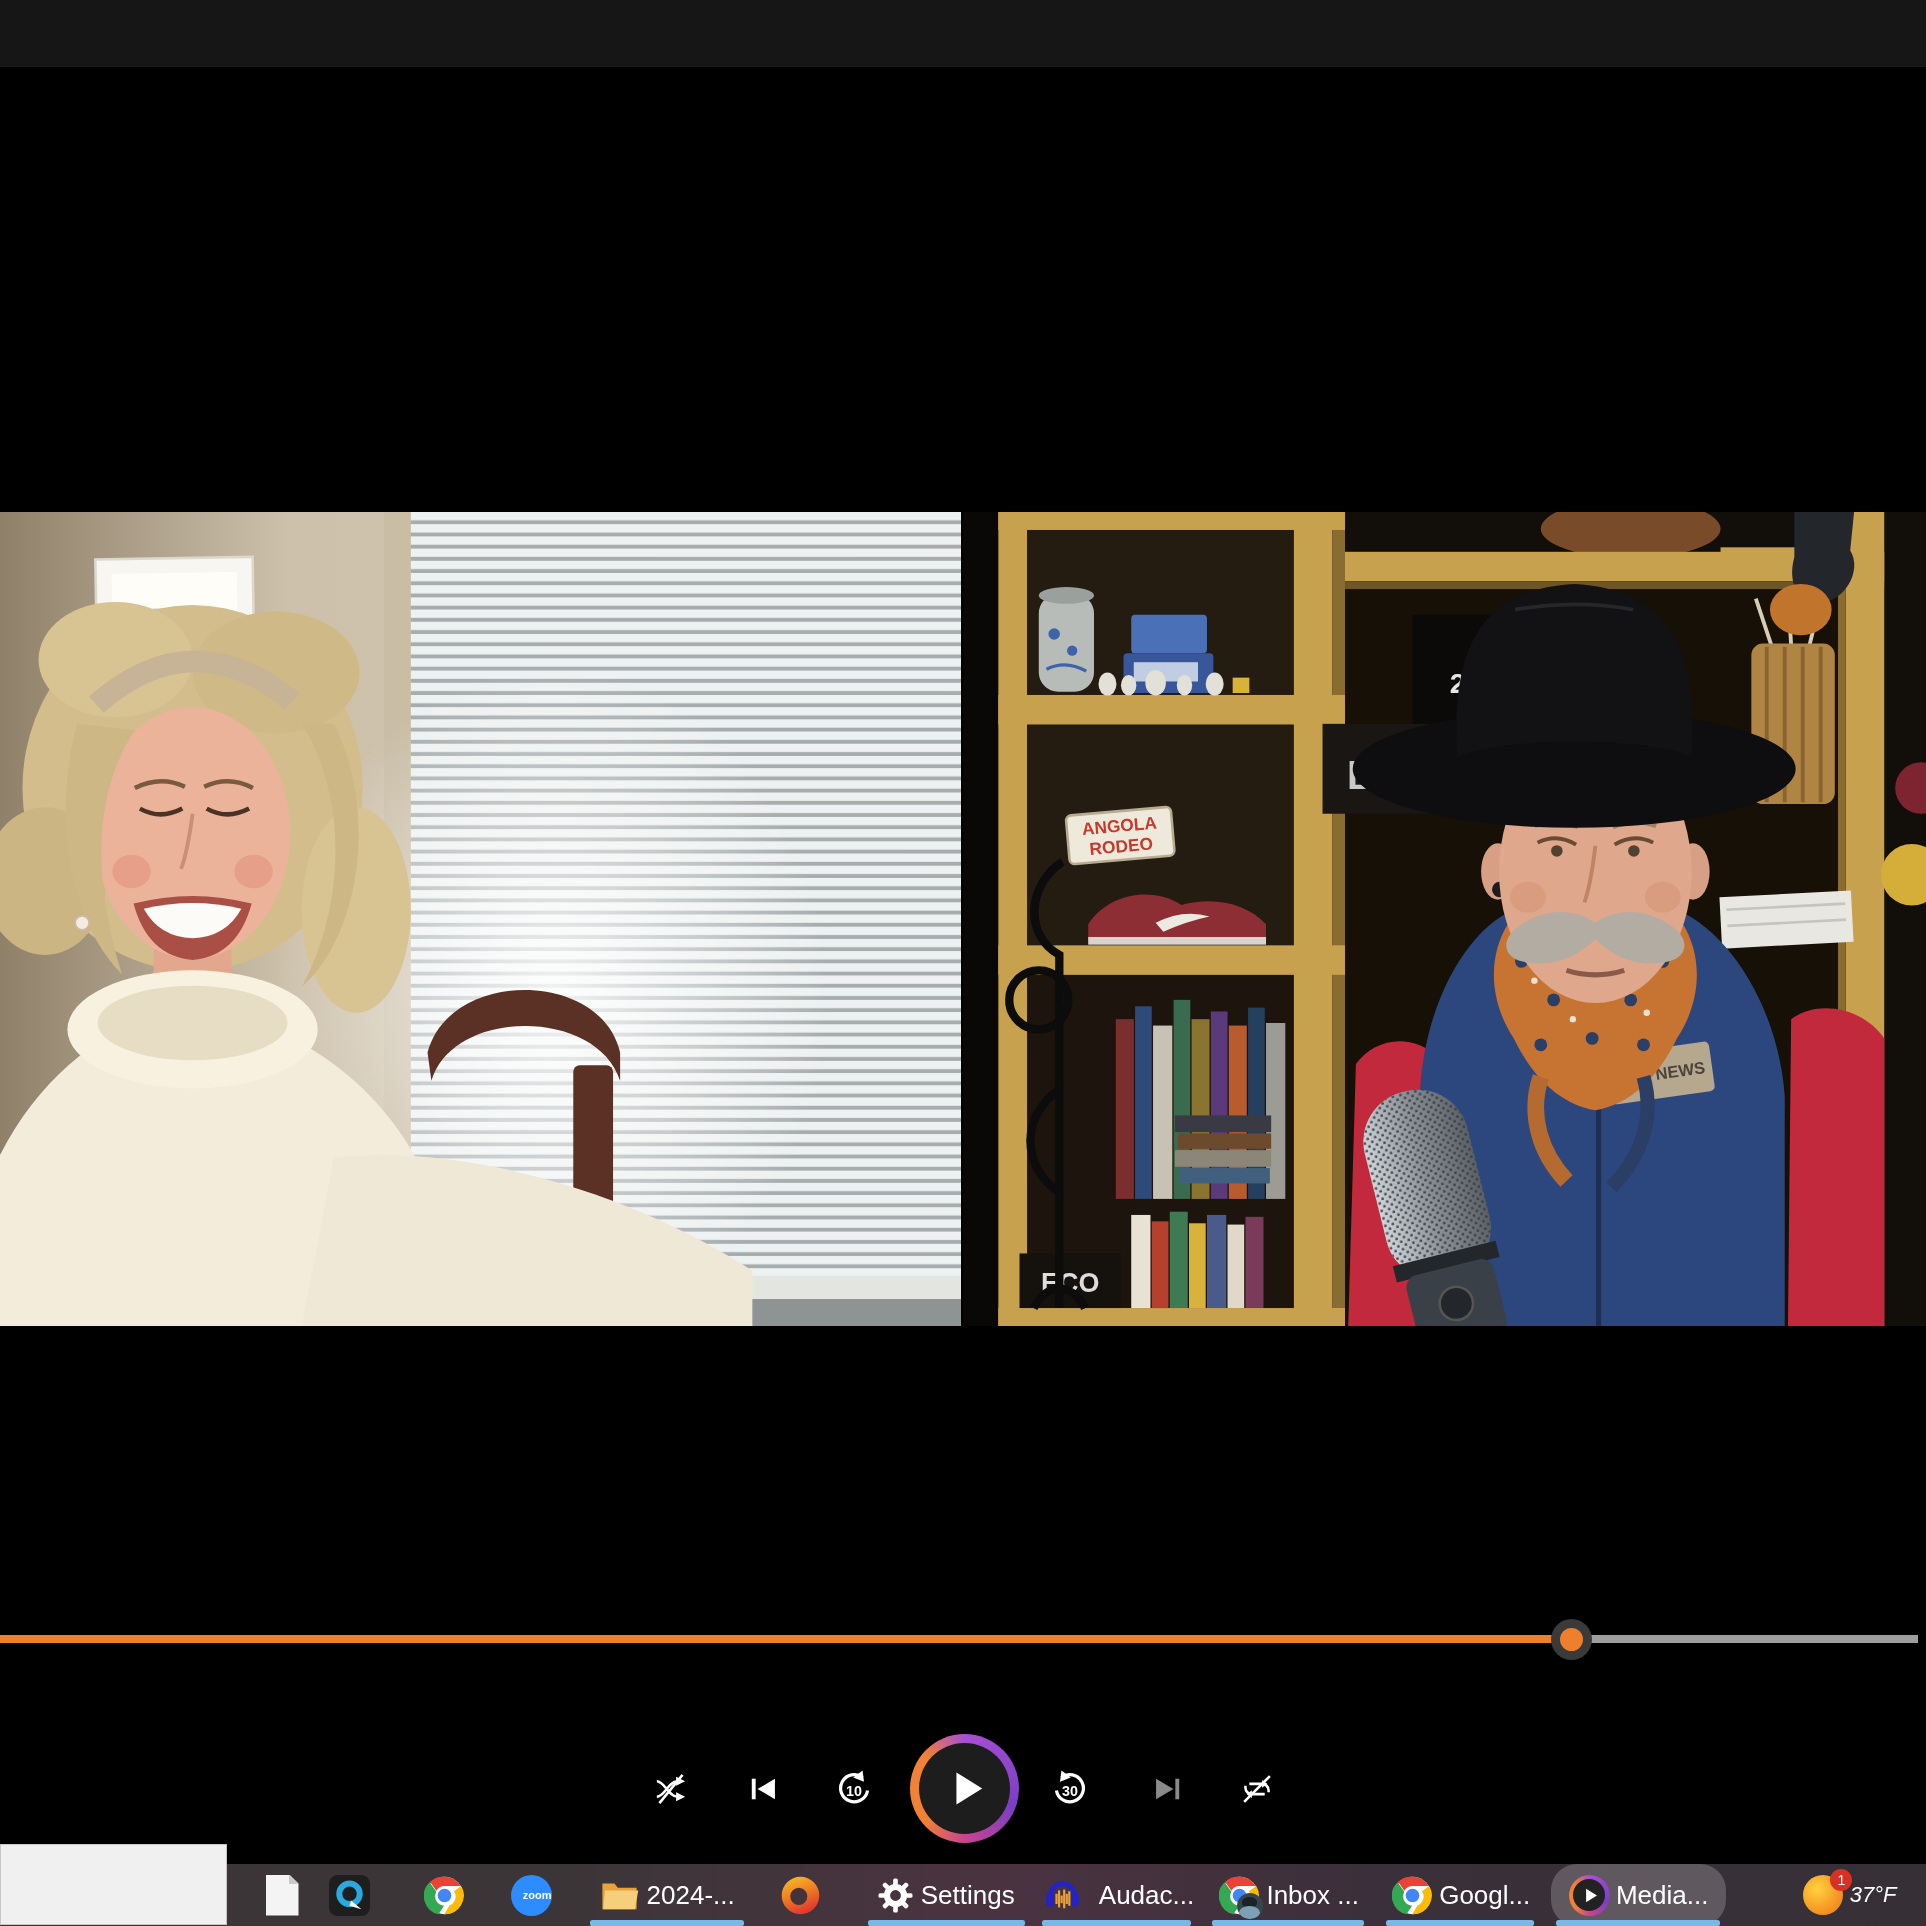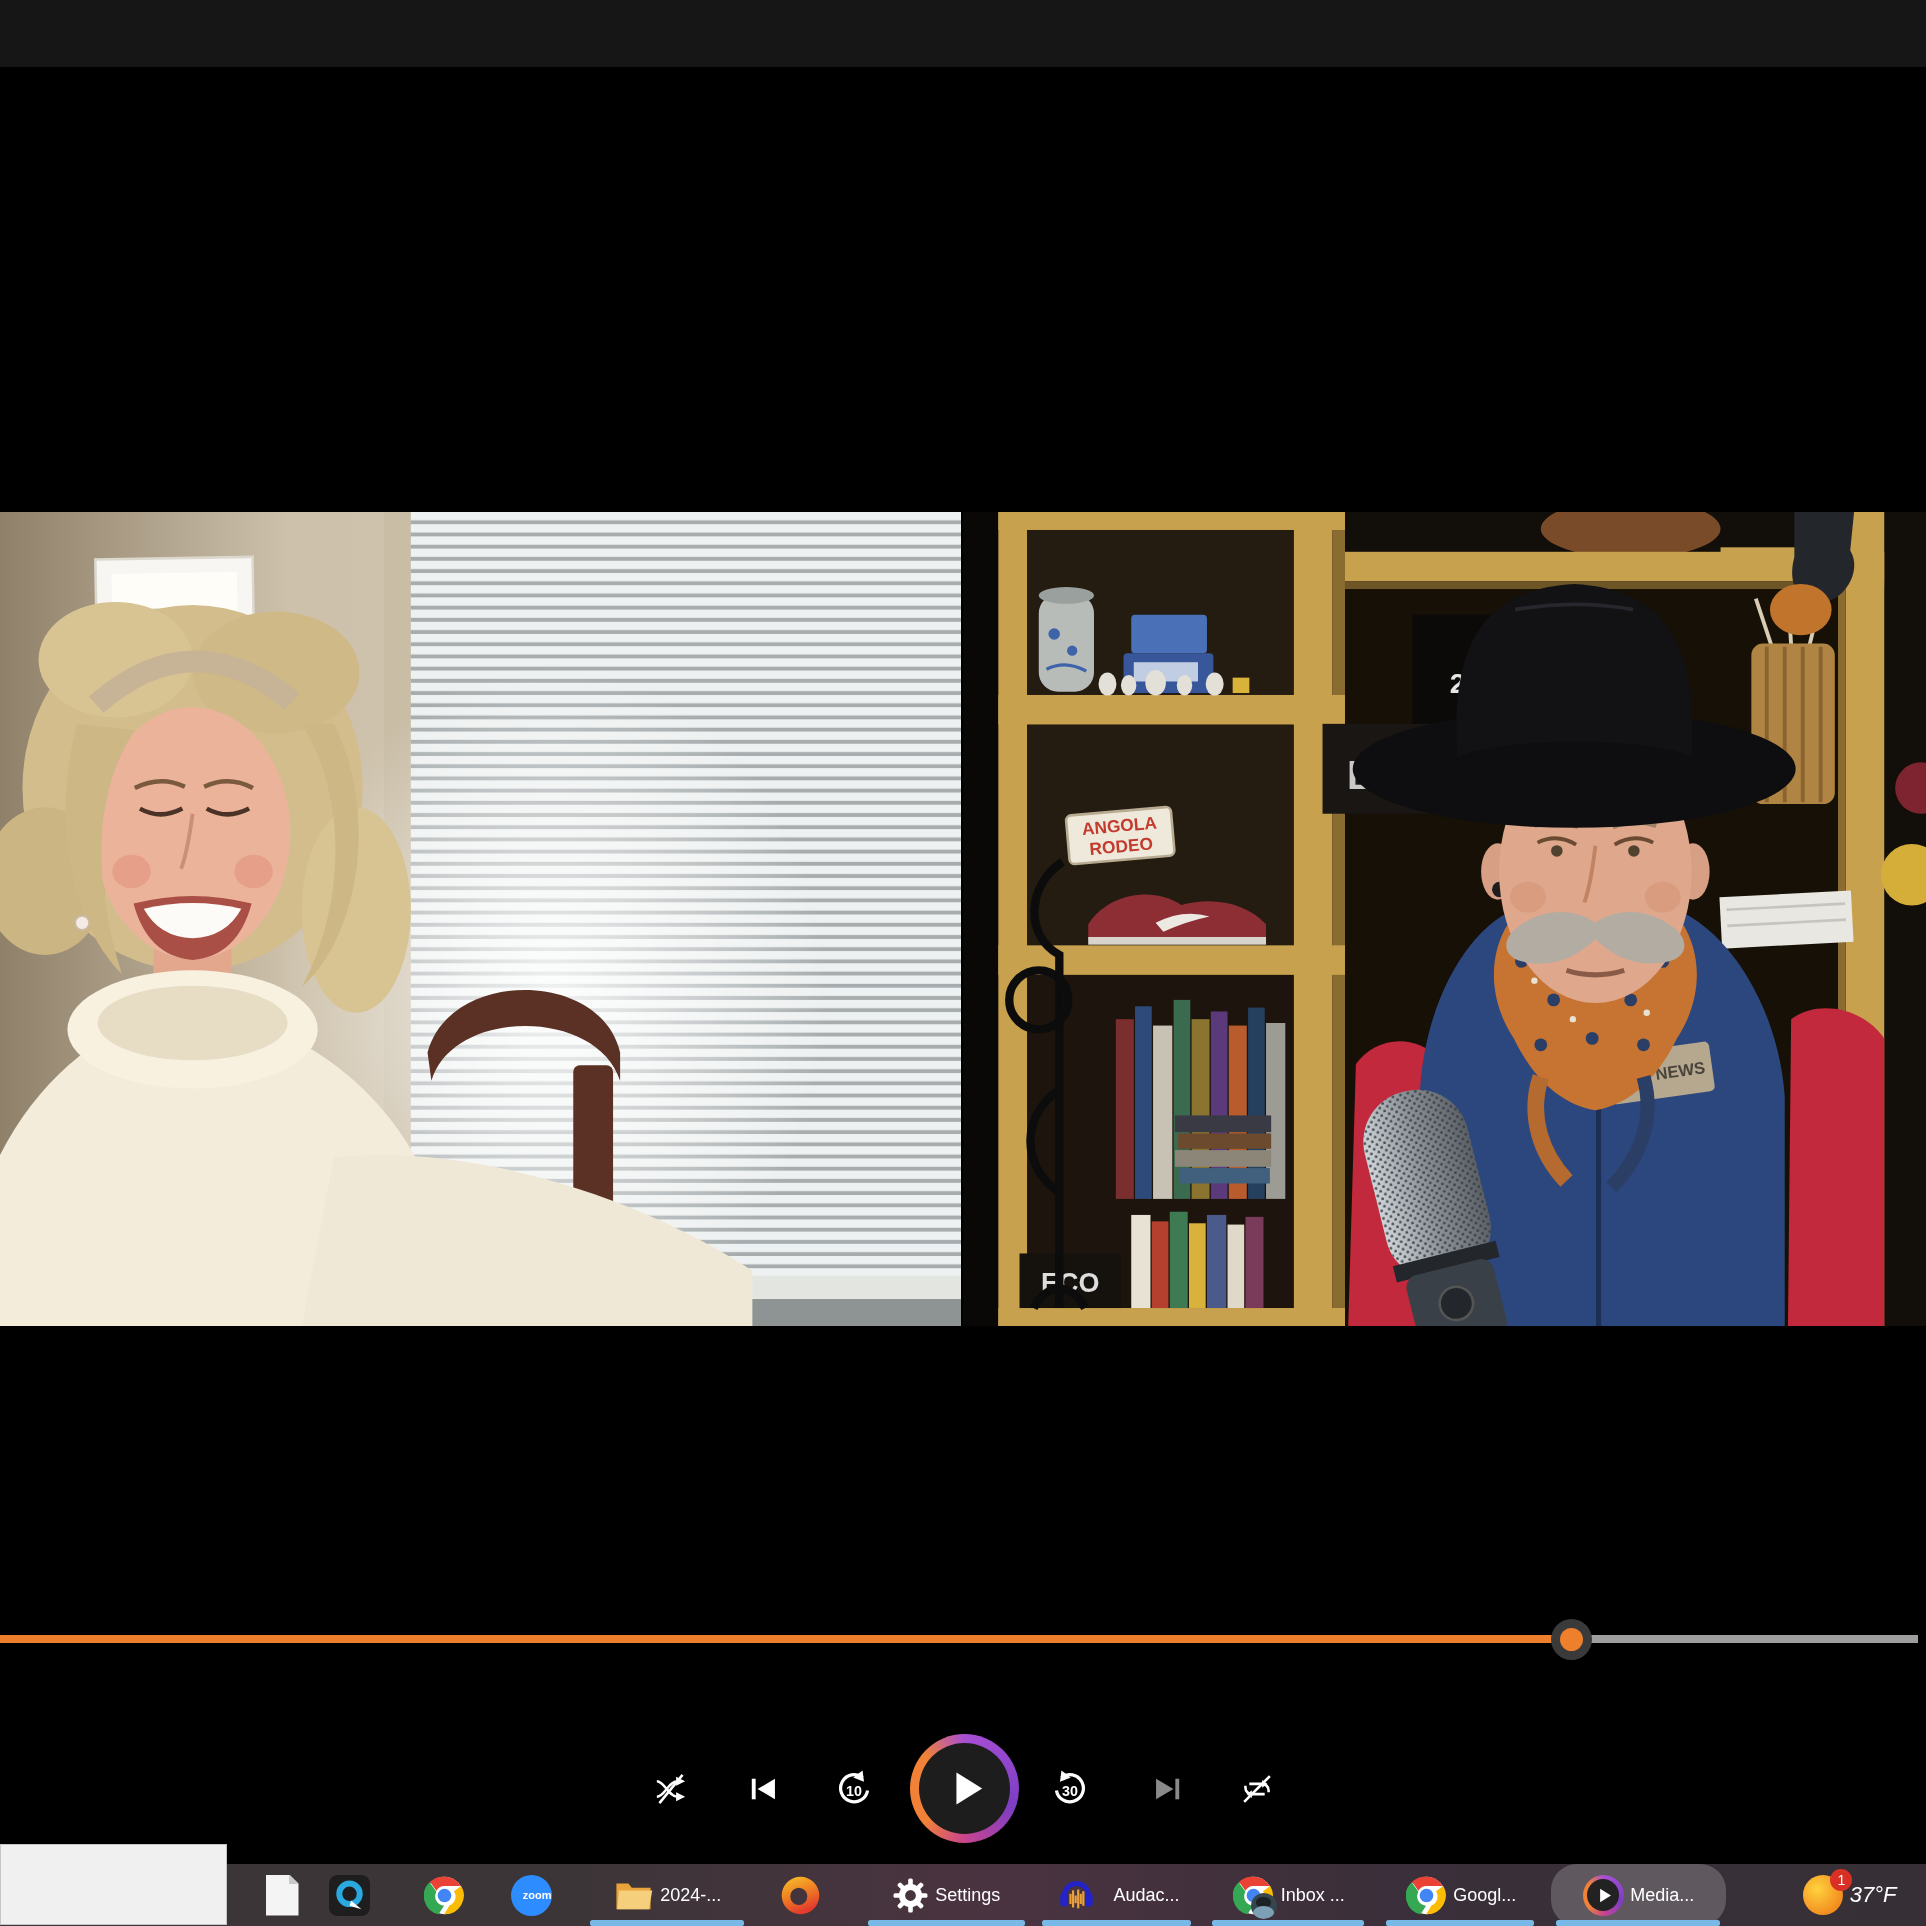--- a/index.html
+++ b/index.html
@@ -20,21 +20,21 @@
   
   .ctl{position:absolute;width:41px;height:41px;top:1768px;display:flex;align-items:center;justify-content:flex-end;cursor:pointer;}
   #play-button{position:absolute;width:109px;height:109px;top:1734px;left:910px;border-radius:50%;
     background:conic-gradient(#a94fd4,#7c3ec4 110deg,#c9448f 180deg,#f08136 230deg,#f08136 310deg,#a94fd4 360deg);
     display:flex;align-items:center;justify-content:center;cursor:pointer;}
   #play-inner{width:91px;height:91px;border-radius:50%;background:#1d1d1d;display:flex;align-items:center;justify-content:center;}
   
   #taskbar{left:0;top:1864px;width:1926px;height:62px;
     background:linear-gradient(90deg,#3c3538 0%,#3c3538 30%,#4a3340 52%,#3a2f3a 72%,#363036 100%);}
   .tbtn{position:absolute;top:0;height:62px;display:flex;align-items:center;justify-content:center;gap:6.4px;cursor:pointer;}
-  .tlabel{color:#fff;font-size:18px;white-space:nowrap;}
+  .tlabel{color:#fff;font-size:26px;white-space:nowrap;}
   .indicator{position:absolute;bottom:0;height:5.8px;border-radius:2.6px;background:#79b9e8;}
   .active-bg{background:rgba(255,255,255,0.20);}
   
   .doc-icon{width:33px;height:41px;background:#f4f4f4;clip-path:polygon(0 0,72% 0,100% 22%,100% 100%,0 100%);position:relative;}
   .doc-fold{position:absolute;right:0;top:0;width:9.6px;height:9.6px;background:#c9c9c9;clip-path:polygon(0 0,100% 100%,0 100%);}
   .zoom-icon{width:41px;height:41px;border-radius:50%;background:#2d8cff;color:#fff;font-size:11px;font-weight:bold;
     display:flex;align-items:center;justify-content:flex-end;}
   .media-icon{width:41px;height:41px;border-radius:50%;
     background:conic-gradient(#a94fd4,#7c3ec4 110deg,#c9448f 180deg,#f08136 230deg,#f08136 310deg,#a94fd4 360deg);
     display:flex;align-items:center;justify-content:center;}

